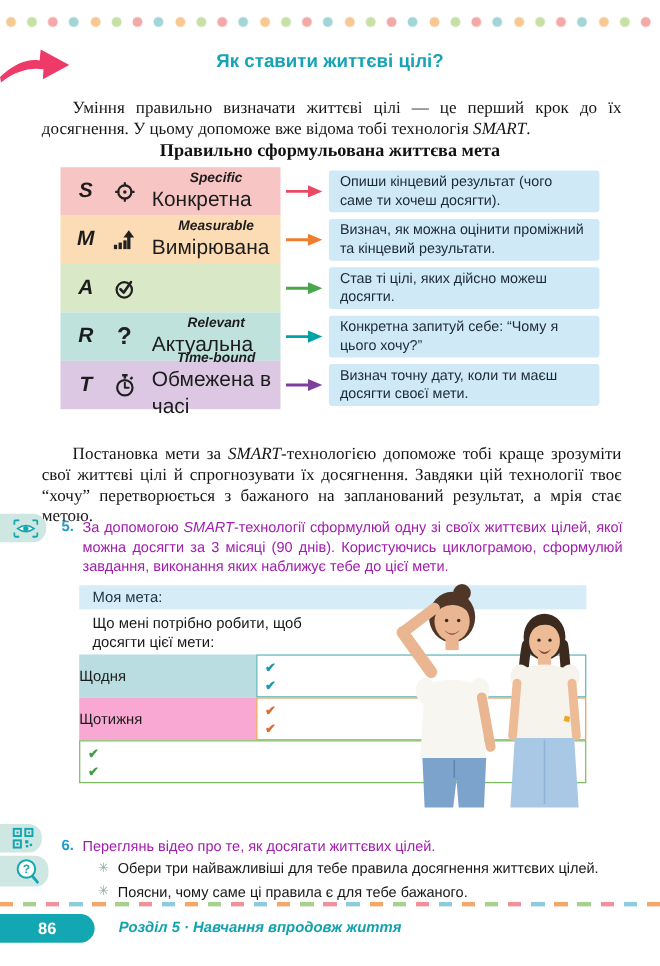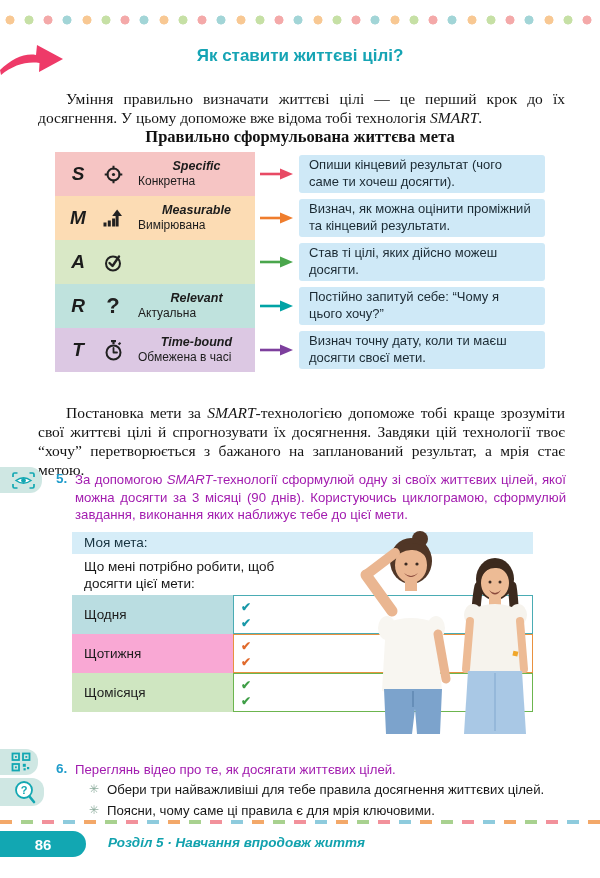--- a/index.html
+++ b/index.html
@@ -37,21 +37,21 @@
   .smart{position:absolute;top:152px;left:55px;width:490px;}
   .srow{display:flex;height:44px;align-items:stretch;}
   .scell-left{width:200px;display:flex;align-items:center;}
   .row-s{background:#f6c5c4;}.row-m{background:#fcdcb4;}.row-a{background:#d9e8c6;}
   .row-r{background:#bfe2dd;}.row-t{background:#dcc8e3;}
   .sletter{width:30px;margin-left:8px;text-align:center;font-size:19px;font-weight:700;
     font-style:italic;color:#1c1c1c;}
   .sicon{width:40px;display:flex;justify-content:center;align-items:center;color:#212121;}
   .stext{flex:1;padding-left:5px;line-height:1.25;}
   .sen{display:block;font-style:italic;font-weight:600;font-size:12.5px;color:#1c1c1c;text-align:center;}
-  .sua{display:block;font-size:12px;color:#1c1c1c;}
+  .sua{display:block;font-size:19px;color:#1c1c1c;}
   .scell-arrow{width:44px;display:flex;align-items:center;justify-content:center;}
   .ar-s{color:#e84a64;}.ar-m{color:#ef7d2d;}.ar-a{color:#4aa64c;}
   .ar-r{color:#00a3a5;}.ar-t{color:#7d3f9d;}
   .scell-right{width:246px;}
   .bluebox{height:38px;margin-top:3px;background:#cfe9f7;border-radius:3px;
     padding:0 10px;display:flex;align-items:center;font-size:13px;line-height:1.28;
     color:#1b2a33;box-sizing:border-box;}
 
   
   .mtab{position:absolute;left:0;background:#cfe7e3;border-radius:0 12px 12px 0;
@@ -73,21 +73,21 @@
   #bullet2-glyph,#bullet2-text{top:803px;}
 
   
   #goal-band{position:absolute;top:532px;left:72px;width:461px;height:22px;background:#d6edf8;
     font-size:13.5px;color:#16323f;line-height:22px;padding-left:12px;box-sizing:border-box;}
   #todo-label{position:absolute;top:559px;left:84px;width:208px;font-size:13.5px;
     line-height:16.5px;color:#171717;}
   .goalrows{position:absolute;top:595px;left:72px;width:461px;}
   .grow{display:flex;height:39px;}
   .glabel{width:161px;font-size:13.5px;color:#1c1c1c;display:flex;align-items:center;
-    padding-left:12px;box-sizing:border-box;}
+    box-sizing:border-box;}
   .gchecks{flex:1;background:#fff;box-sizing:border-box;padding:3px 0 0 7px;}
   .gcheck{display:block;font-size:12px;font-weight:700;line-height:16px;}
   .g-daily .glabel{background:#badde1;}
   .g-daily .gchecks{border:1.5px solid #4aacb4;}
   .g-daily .gcheck{color:#1898a8;}
   .g-weekly .glabel{background:#f9a8d4;}
   .g-weekly .gchecks{border:1.5px solid #e8913f;}
   .g-weekly .gcheck{color:#e06a2c;}
   .g-monthly .glabel{background:#cfe6c1;}
   .g-monthly .gchecks{border:1.5px solid #6cb54e;}
@@ -215,21 +215,21 @@
           <span class="sua">Актуальна</span>
         </span>
       </div>
       <div class="scell-arrow ar-r">
         <svg width="36" height="14" viewBox="0 0 36 14">
             <path d="M1 7 H23" stroke="currentColor" stroke-width="2.6"></path>
             <path d="M21 1.5 L34 7 L21 12.5 Z" fill="currentColor"></path>
           </svg>
       </div>
       <div class="scell-right">
-          <div class="bluebox">Постійно запитуй себе: “Чому я цього хочу?”</div>
+          <div class="bluebox">Конкретна запитуй себе: “Чому я цього хочу?”</div>
         </div>
     </div>
 
     <div class="srow">
       <div class="scell-left row-t">
         <span class="sletter">T</span>
         <span class="sicon">
           <svg width="19" height="21" viewBox="0 0 19 21">
               <rect x="7" y="0" width="5" height="2.2" fill="currentColor"></rect>
               <rect x="8.4" y="1.8" width="2.2" height="2.4" fill="currentColor"></rect>
@@ -280,21 +280,20 @@
       </div>
     </div>
     <div class="grow g-weekly">
       <div class="glabel">Щотижня</div>
       <div class="gchecks">
         <span class="gcheck">✔</span>
         <span class="gcheck">✔</span>
       </div>
     </div>
     <div class="grow g-monthly">
-      <div class="glabel">Щомісяця</div>
       <div class="gchecks">
         <span class="gcheck">✔</span>
         <span class="gcheck">✔</span>
       </div>
     </div>
   </div>
 
   <svg id="photo" viewBox="0 0 252 204">
 
     <circle cx="105" cy="8" r="8" fill="#503626"></circle>
@@ -354,19 +353,19 @@
       <text x="11" y="14" text-anchor="middle" font-size="11" font-weight="700" fill="#12a7b2" font-family="Liberation Sans, sans-serif">?</text>
     </svg>
   </div>
 
   <span id="task6-num" class="tasknum">6.</span>
   <p id="task6-text" class="tasktext" style="margin:0">Переглянь відео про те, як досягати життєвих цілей.</p>
 
   <span id="bullet1-glyph" class="bullet-glyph">✳</span>
   <span id="bullet1-text" class="bullet-text">Обери три найважливіші для тебе правила досягнення життєвих цілей.</span>
   <span id="bullet2-glyph" class="bullet-glyph">✳</span>
-  <span id="bullet2-text" class="bullet-text">Поясни, чому саме ці правила є для мрія ключовими.</span>
+  <span id="bullet2-text" class="bullet-text">Поясни, чому саме ці правила є для тебе бажаного.</span>
 
   <div class="dashes"></div>
   <div id="page-pill">86</div>
   <div id="chapter">Розділ 5 · Навчання впродовж життя</div>
 
 </div>
 
 </body></html>

